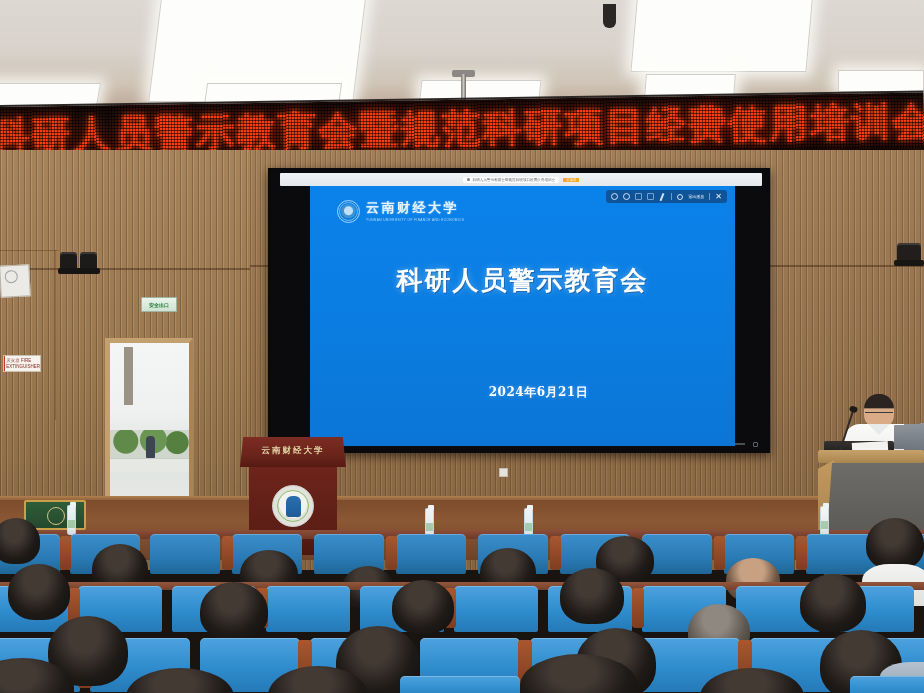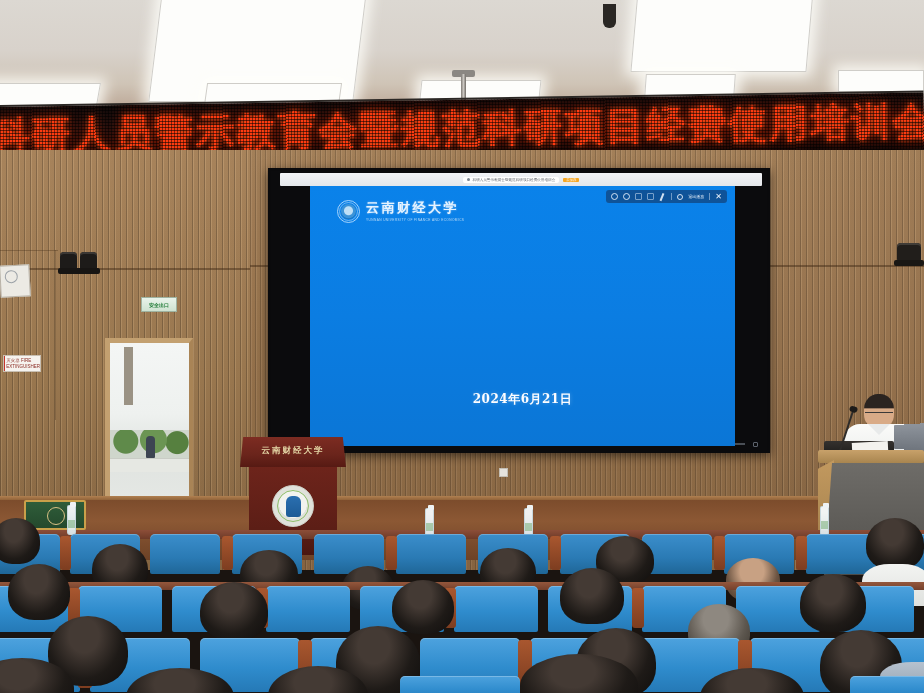--- a/index.html
+++ b/index.html
@@ -211,23 +211,23 @@
 
   .slide-title {
     position:absolute; left:0; top:78px; width:100%; text-align:center;
     font-family:"DejaVu Sans", sans-serif; color:#ffffff;
     font-weight:700; line-height:1.28;
     text-shadow: 1px 1px 0 rgba(0,40,90,.35), 0 0 7px rgba(255,255,255,.35);
   }
   .slide-title .l1 { font-size:26px; letter-spacing:2px; display:block; }
   .slide-title .l2 { font-size:26px; letter-spacing:1px; display:block; }
   .slide-date {
-    position:absolute; left:0; top:198px; width:100%; text-align:center;
+    position:absolute; left:16px; top:198px; width:100%; text-align:center;
     font-family:"DejaVu Serif", serif; font-size:12px; font-weight:700; color:#fdfdff;
-    letter-spacing:.5px; text-shadow:0 0 4px rgba(255,255,255,.3);margin-top:7px;
+    letter-spacing:.5px; text-shadow:0 0 4px rgba(255,255,255,.3);
   }
 
   
   .play-toolbar {
     position:absolute; right:8px; top:4px; height:13px;
     display:flex; align-items:center; gap:5px;
     background: rgba(20,45,85,.55); border-radius:3px; padding:0 5px;
   }
   .tb-ic { width:7px; height:7px; border:.8px solid #e3edf8; border-radius:50%; position:relative; opacity:.92;}
   .tb-ic.plain { border-radius:1px; border-color:#cfe0f2; opacity:.55;}
@@ -466,20 +466,21 @@
     <div class="slide">
       <div class="slide-logo">
         <span class="logo-circ"></span>
         <span class="logo-names">
           <span class="logo-cn">云南财经大学</span>
           <span class="logo-en">YUNNAN UNIVERSITY OF FINANCE AND ECONOMICS</span>
         </span>
       </div>
 
       <div class="slide-title">
+        <span class="l1">科研人员警示教育会</span>
       </div>
 
       <div class="slide-date">2024年6月21日</div>
 
       <div class="play-toolbar">
         <span class="tb-ic"></span>
         <span class="tb-ic"></span>
         <span class="tb-ic plain"></span>
         <span class="tb-ic plain"></span>
         <span class="tb-ic pen"></span>

